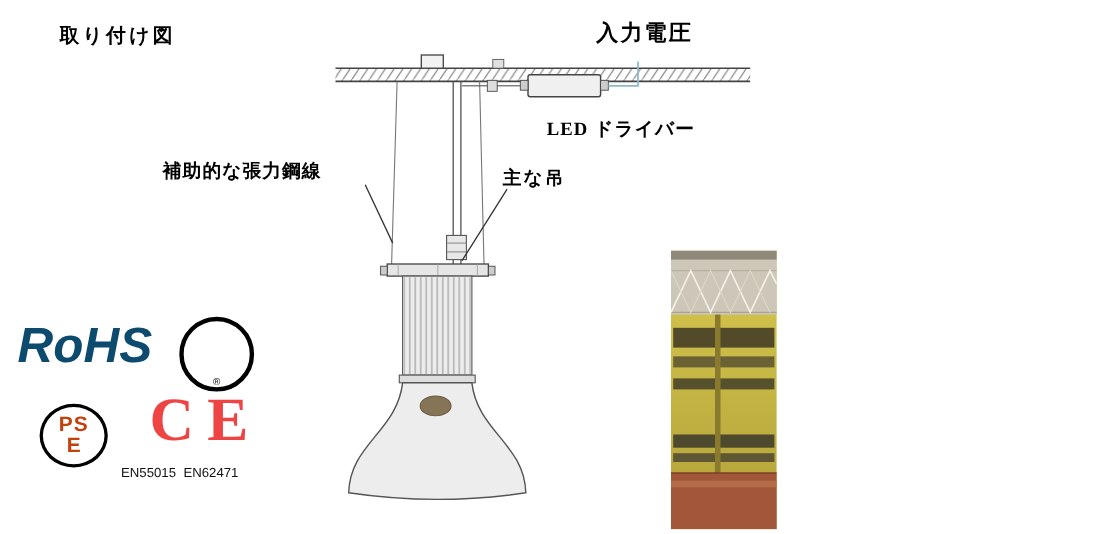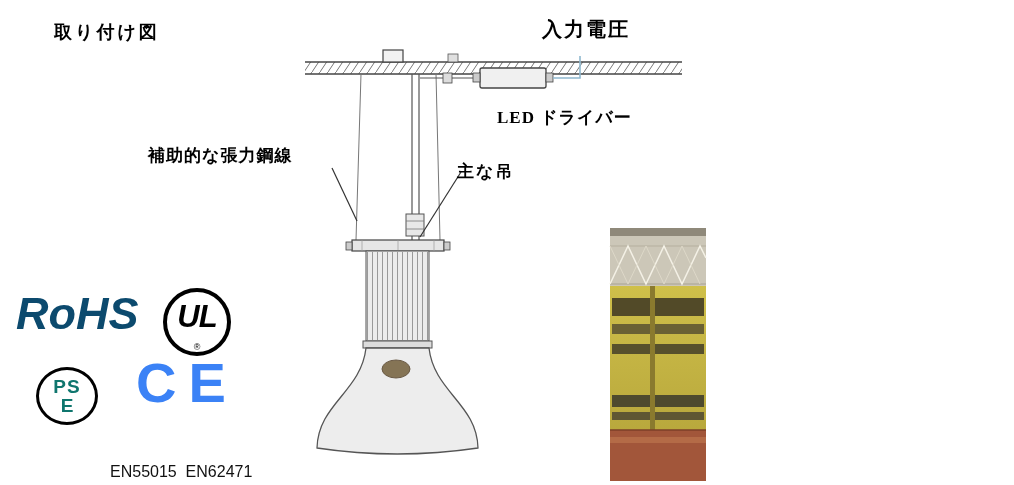--- a/index.html
+++ b/index.html
@@ -5,43 +5,43 @@
   html,body {margin:0; padding:0; background:#fff;}
   .canvas {position:relative; width:934px; height:485px; background:#ffffff; overflow:hidden;
            font-family:"Liberation Serif","DejaVu Serif",serif;}
   svg.diagram {position:absolute; left:0; top:0;}
 
   .jp {position:absolute; font-weight:bold; color:#000; white-space:nowrap;}
   #title    {left:54px;  top:20px;  font-size:18px; letter-spacing:3px;}
   #voltage  {left:542px; top:16px;  font-size:20px; letter-spacing:2px;}
   #driver   {left:497px; top:106px; font-size:17px; letter-spacing:1px;}
   #auxwire  {left:148px; top:144px; font-size:17px; letter-spacing:1px;}
-  #mainhang {left:457px; top:160px; font-size:17px; letter-spacing:2px;}
+  #mainhang {left:457px; top:150px; font-size:17px; letter-spacing:2px;}
 
   .rohs {position:absolute; left:16px; top:288px; font-family:"Liberation Sans",sans-serif;
          font-style:italic; font-weight:bold; font-size:45px; color:#0c4a6e;}
 
   .ul-badge {position:absolute; left:163px; top:288px; width:68px; height:68px;
              border:4px solid #000; border-radius:50%; box-sizing:border-box; text-align:center;}
   .ul-text {font-family:"Liberation Sans",sans-serif; font-style:italic; font-weight:bold;
             font-size:31px; line-height:50px; letter-spacing:-1px; display:block;}
   .ul-reg  {position:absolute; left:50%; transform:translateX(-50%); bottom:0px;
             font-size:9px; font-style:normal; font-family:"Liberation Sans",sans-serif;}
 
   .pse-badge {position:absolute; left:36px; top:367px; width:62px; height:58px;
               border:3px solid #000; border-radius:50%; box-sizing:border-box; text-align:center;
-              font-family:"Liberation Sans",sans-serif; font-weight:bold; color:#0f766e;}
+              font-family:"Liberation Sans",sans-serif; font-weight:bold; color:#c2410c;}
   .pse-top    {display:block; font-size:19px; line-height:20px; margin-top:7px; letter-spacing:1px;}
   .pse-bottom {display:block; font-size:19px; line-height:18px;}
 
-  .ce-mark {position:absolute; left:136px; top:350px; font-family:Liberation Sans, sans-serif;
-            font-weight:bold; font-size:56px; letter-spacing:12px; color:#3b82f6;}
+  .ce-mark {position:absolute; left:136px; top:350px; font-family:Liberation Serif, serif;
+            font-weight:bold; font-size:56px; letter-spacing:12px; color:#ef4444;}
 
-  .std {position:absolute; font-family:"Liberation Sans",sans-serif; font-size:16px;
-        color:#111; white-space:pre;margin-top:40px;}
+  .std {position:absolute; font-family:"Liberation Sans",sans-serif; font-size:12px;
+        color:#111; white-space:pre;}
   #std1 {left:110px; top:423px;}
   #std2 {left:88px;  top:443px;}
 </style>
 </head>
 <body>
 
 <div class="canvas">
 
   <svg class="diagram" width="1014" height="485" viewBox="0 0 1014 485">
     <defs>
@@ -136,21 +136,20 @@
 
   <div class="jp" id="title">取り付け図</div>
   <div class="jp" id="voltage">入力電圧</div>
   <div class="jp" id="auxwire">補助的な張力鋼線</div>
   <div class="jp" id="driver">LED ドライバー</div>
   <div class="jp" id="mainhang">主な吊</div>
 
   <div class="rohs">RoHS</div>
 
   <div class="ul-badge">
-    <span class="ul-text">UL</span>
     <span class="ul-reg">®</span>
   </div>
 
   <div class="pse-badge">
     <span class="pse-top">PS</span>
     <span class="pse-bottom">E</span>
   </div>
 
   <div class="ce-mark">CE</div>
 

